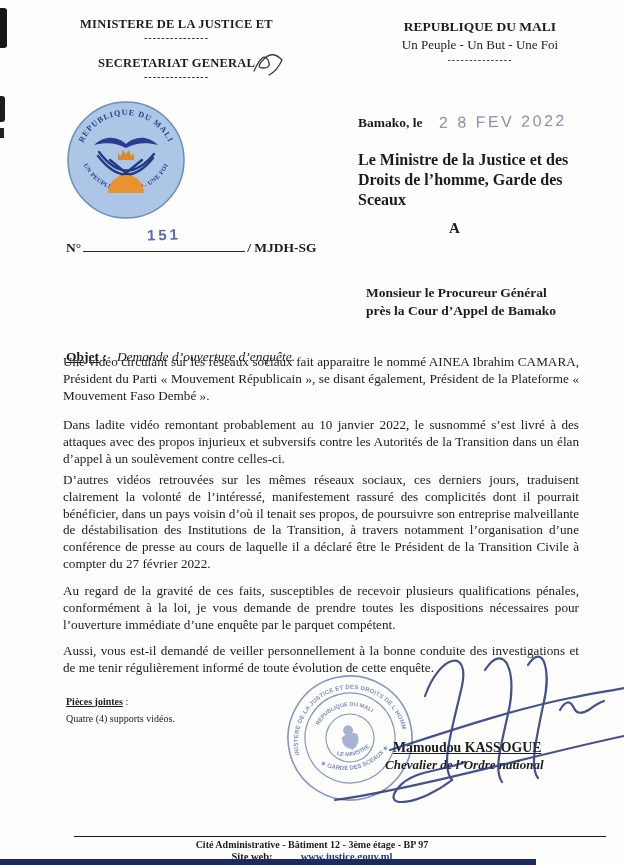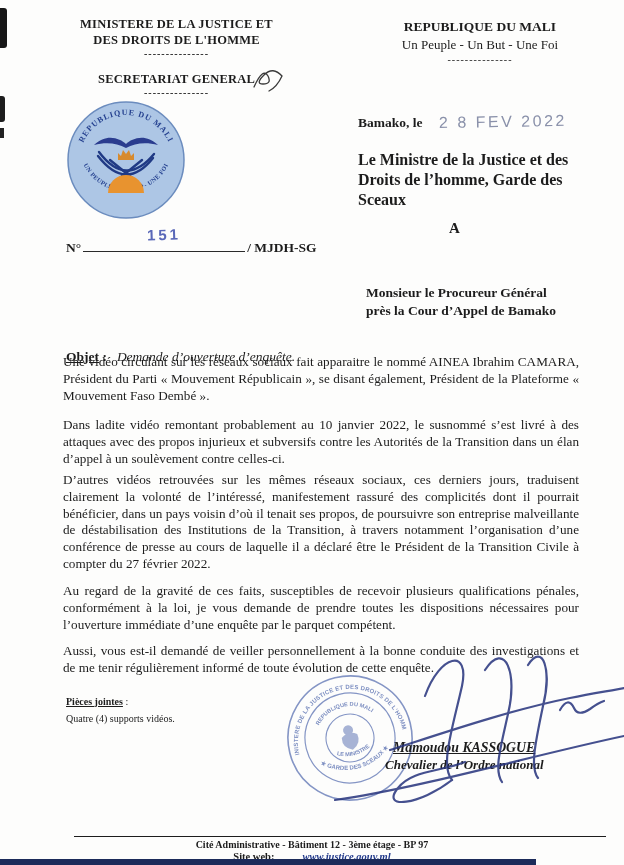--- a/index.html
+++ b/index.html
@@ -46,49 +46,48 @@
   .objet .txt{margin-left:10px;}
 
   
   .para{left:63px; width:516px; font-size:13.2px; line-height:16.8px;}
   .p1{top:354px;} .p2{top:417px;} .p3{top:472px;} .p4{top:583px;} .p5{top:643px;}
 
   
   .pj{left:66px; top:693px; font-size:10px; line-height:17px;}
 
   
-  .sig-name{left:393px; top:740px; font-size:13.8px;font-style:italic;}
+  .sig-name{left:393px; top:740px; font-size:13.8px;}
   .sig-title{left:385px; top:757px; font-size:13px;}
   .stamp-wrap{left:284px; top:672px; transform:rotate(-14deg); opacity:.82;}
   .sig-ink{left:280px; top:648px; pointer-events:none;}
 
   
   .foot-rule{left:74px; top:836px; width:532px; border-top:1.8px solid #1d1d1d; height:0;}
   .foot-addr{left:0; top:839px; width:624px; font-size:10px;}
   .foot-site{left:0; top:851px; width:624px; font-size:10.5px;}
-  .site-link{color:#223a8c; font-style:italic; text-decoration:underline;margin-left:28px;}
+  .site-link{color:#223a8c; text-decoration:underline;margin-left:28px;}
   .foot-bar{left:0; top:859px; width:536px; height:6px; background:#1c2b5a;}
 
   
   .edge1{left:0; top:8px; width:7px; height:40px; background:#171717; border-radius:0 3px 3px 0;}
   .edge2{left:0; top:96px; width:5px; height:26px; background:#1d1d1d; border-radius:0 3px 3px 0;}
   .edge3{left:0; top:128px; width:4px; height:10px; background:#222;}
 </style>
 </head>
 <body>
 
 <div class="page">
 
   <div class="abs edge1"></div>
   <div class="abs edge2"></div>
   <div class="abs edge3"></div>
 
   <div class="abs hdr-left center b">
     <div>MINISTERE DE LA JUSTICE ET</div>
-    <div>DES DROITS DE L'HOMME</div>
     <div class="dashes">---------------</div>
     <div style="position:relative; display:inline-block; margin-top:12px;">
       <span>SECRETARIAT GENERAL</span>
       <svg width="34" height="26" viewBox="0 0 34 26" style="position:absolute; right:-30px; top:-4px;">
         <path d="M 3,20 Q 12,0 17,9 Q 21,17 12,17 Q 4,17 13,8 Q 22,-1 31,9 Q 26,20 18,24" fill="none" stroke="#3a3a3a" stroke-width="1.3" stroke-linecap="round"></path>
       </svg>
     </div>
     <div class="dashes">---------------</div>
   </div>
 

